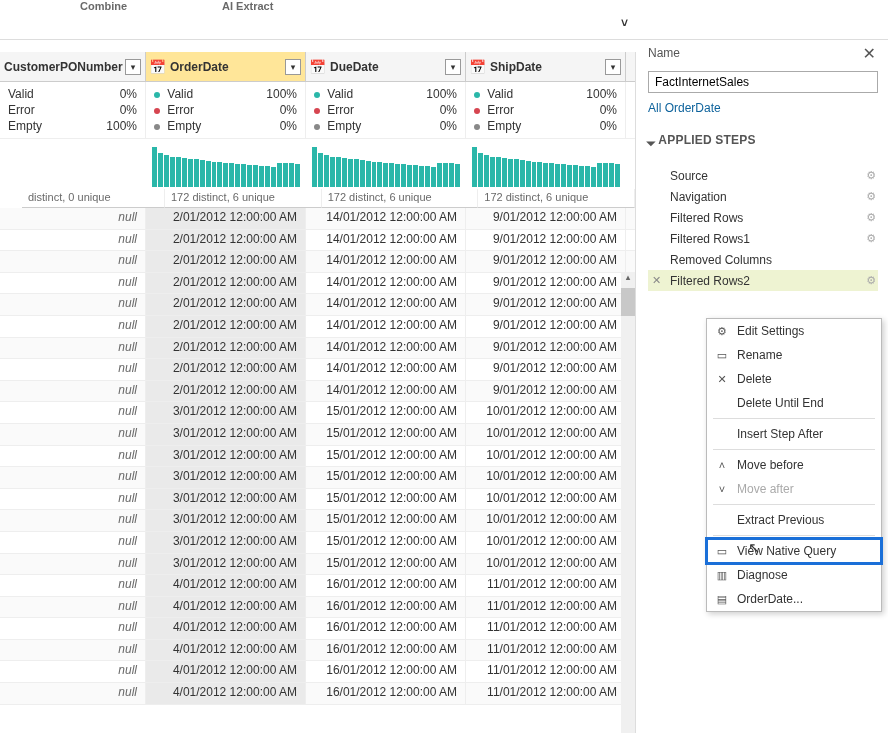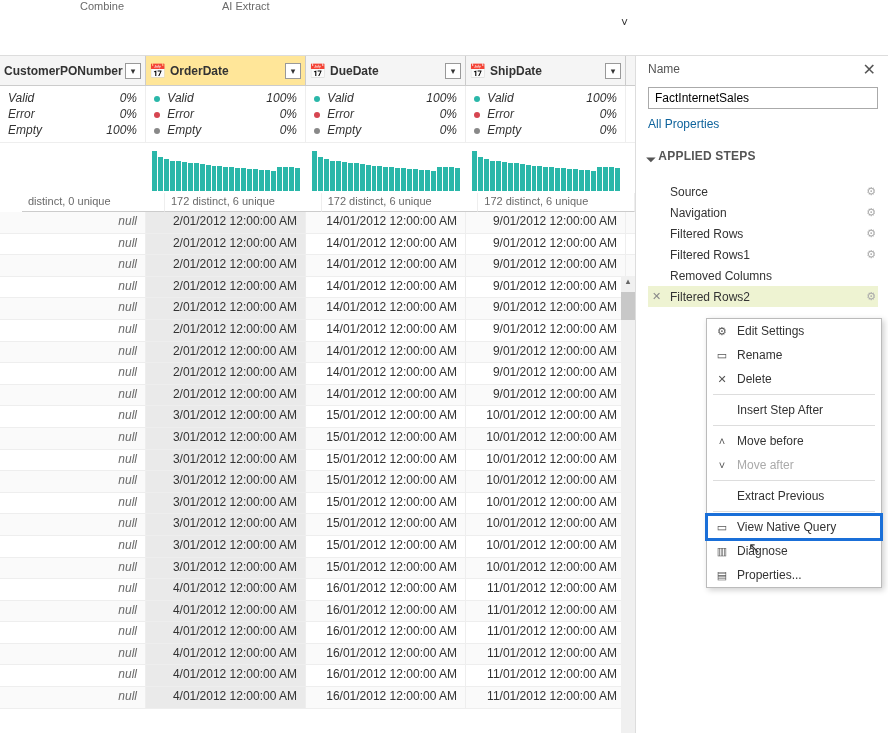--- a/index.html
+++ b/index.html
@@ -1,36 +1,36 @@
 <!DOCTYPE html>
 <html><head>
 <meta charset="utf-8">
 <style>
 * { box-sizing: border-box; margin: 0; padding: 0; font-family: "Segoe UI", sans-serif; }
 body { font-size: 12px; color: #333; background: #fff; overflow: hidden; width: 888px; height: 733px; position: relative; }
 
-.top-strip { height: 56px; border-bottom: 1px solid #ddd; position: relative; }
+.top-strip { height: 40px; border-bottom: 1px solid #ddd; position: relative; font-weight: bold; }
 .top-strip .tab { position: absolute; top: 0; color: #6a6a6a; font-size: 11px; }
 .top-strip .expand { position: absolute; right: 260px; top: 16px; }
 
 .main { display: flex; height: calc(100% - 40px); }
-.grid-area { flex: 1 1 auto; overflow: hidden; position: relative; border-right: 1px solid #ddd; }
+.grid-area { flex: 1 1 auto; overflow: hidden; position: relative; border-right: 1px solid #ddd; margin-top: 12px; }
 .settings { width: 252px; flex: 0 0 252px; padding: 6px 10px 0 12px; position: relative; }
 
 
 .col-headers { display: flex; height: 30px; border-bottom: 1px solid #ccc; background: #f5f5f5; }
 .col-headers .col { border-right: 1px solid #ccc; display: flex; align-items: center; padding: 0 4px; position: relative; }
 .col-headers .col.sel { background: #ffe699; }
 .col-headers .col .icon { width: 16px; height: 16px; display: inline-flex; align-items: center; justify-content: center; margin-right: 4px; font-size: 14px;}
 .col-headers .col .label { flex: 1; font-weight: 600; color: #333; font-size: 12px; }
 .col-headers .col .dd { width: 16px; height: 16px; border: 1px solid #999; display: inline-flex; align-items: center; justify-content: center; font-size: 9px; background: #fff; margin-left: 2px;}
 
 
 .quality { display: flex; border-bottom: 1px solid #eee; }
-.quality .col { border-right: 1px solid #eee; padding: 4px 8px; font-style: italic; }
+.quality .col { border-right: 1px solid #eee; padding: 4px 8px; }
 .qrow { display: flex; justify-content: space-between; line-height: 16px; font-size: 12px; }
 .dot { width: 6px; height: 6px; border-radius: 50%; display: inline-block; margin-right: 4px; vertical-align: middle;}
 .dot.valid { background: #2ab7a9; }
 .dot.error { background: #d64550; }
 .dot.empty { background: #888; }
 
 
 .spark { display: flex; align-items: flex-end; height: 50px; gap: 1px; padding: 6px 6px 2px 6px;}
 .spark .bar { background: #2ab7a9; flex: 1;}
 .distrow { display: flex; padding-left: 22px; }
@@ -416,21 +416,21 @@
       <div class="arrow">▴</div>
       <div class="thumb"></div>
     </div>
   </div>
 
   <div class="settings">
     <span class="close">✕</span>
 
     <div class="label">Name</div>
     <input class="name" value="FactInternetSales" style="">
-    <div class="link">All Properties</div>
+    <div class="link">All OrderDate</div>
 
     <div class="section-hd" style="margin-top:18px;">APPLIED STEPS</div>
     <div class="steps" id="steps">
         <div class="step l0">
           <span>Source</span>
           <span class="gear">⚙</span>
         </div>
         <div class="step l0">
           <span>Navigation</span>
           <span class="gear">⚙</span>
@@ -461,20 +461,23 @@
       <span>Edit Settings</span>
     </div>
     <div class="item">
       <span class="micon">▭</span>
       <span>Rename</span>
     </div>
     <div class="item">
       <span class="micon">✕</span>
       <span>Delete</span>
     </div>
+    <div class="item">
+      <span>Delete Until End</span>
+    </div>
     <div class="sep"></div>
     <div class="item">
       <span>Insert Step After</span>
     </div>
     <div class="sep"></div>
     <div class="item">
       <span class="micon">˄</span>
       <span>Move before</span>
     </div>
     <div class="item disabled">
@@ -489,16 +492,16 @@
     <div class="item highlight">
       <span class="micon">▭</span>
       <span>View Native Query</span>
     </div>
     <div class="item">
       <span class="micon">▥</span>
       <span>Diagnose</span>
     </div>
     <div class="item">
       <span class="micon">▤</span>
-      <span>Properties...</span>
+      <span>OrderDate...</span>
     </div>
   </div>
 <div class="cursor">↖</div>
 
 </body></html>

